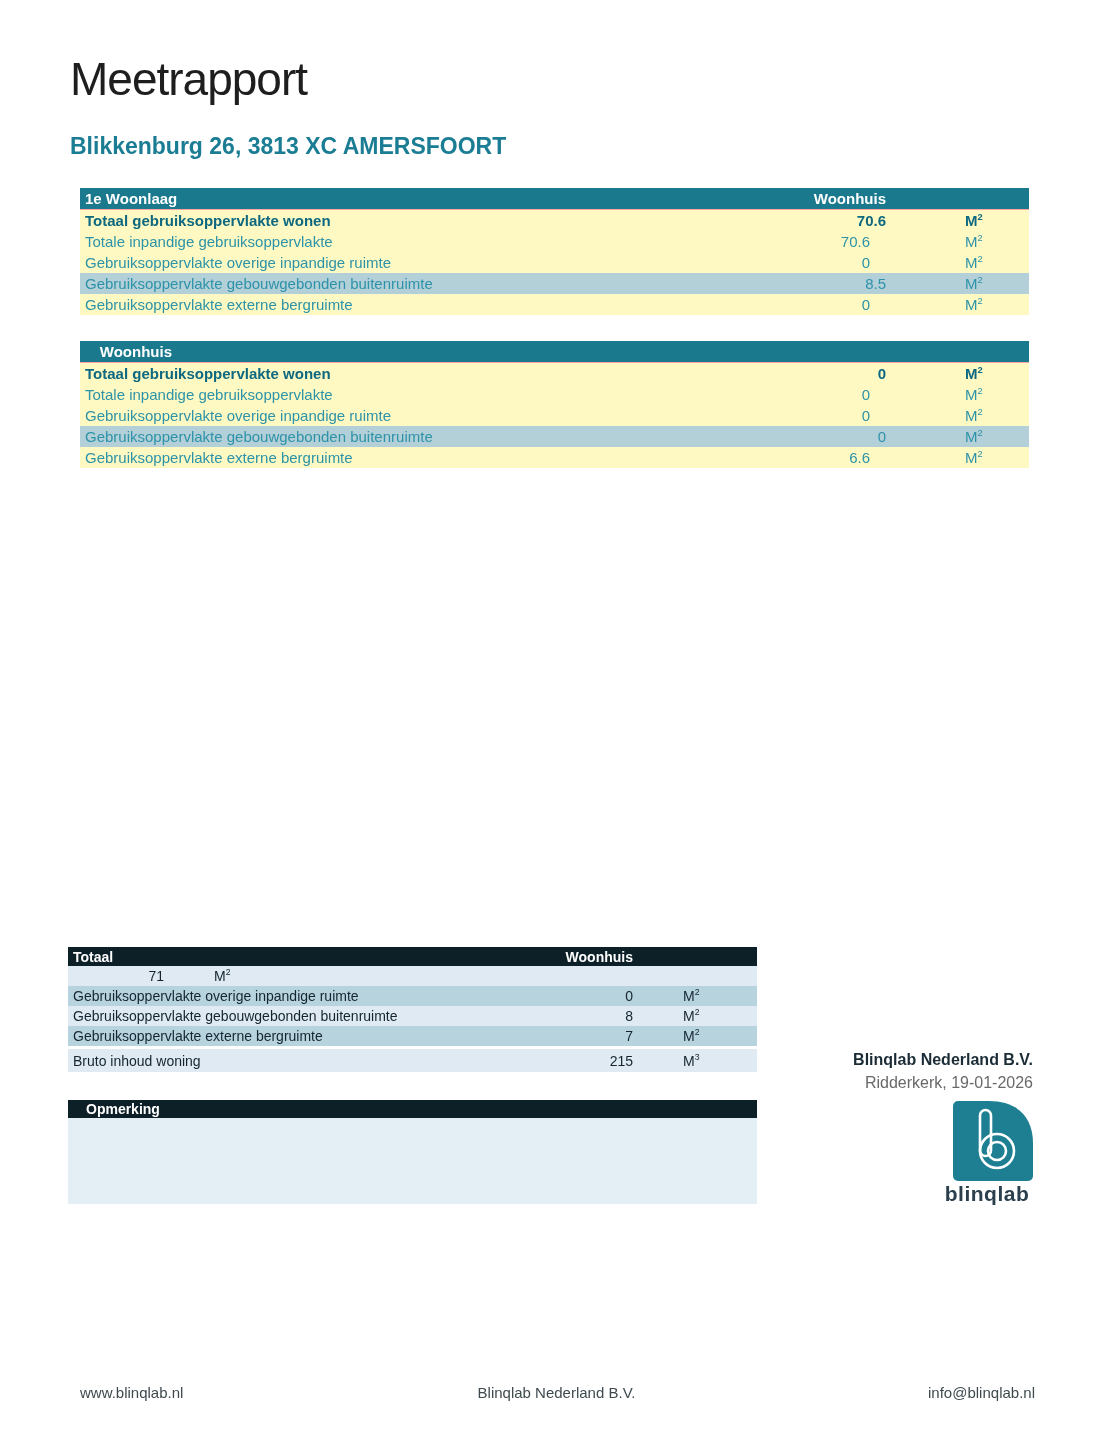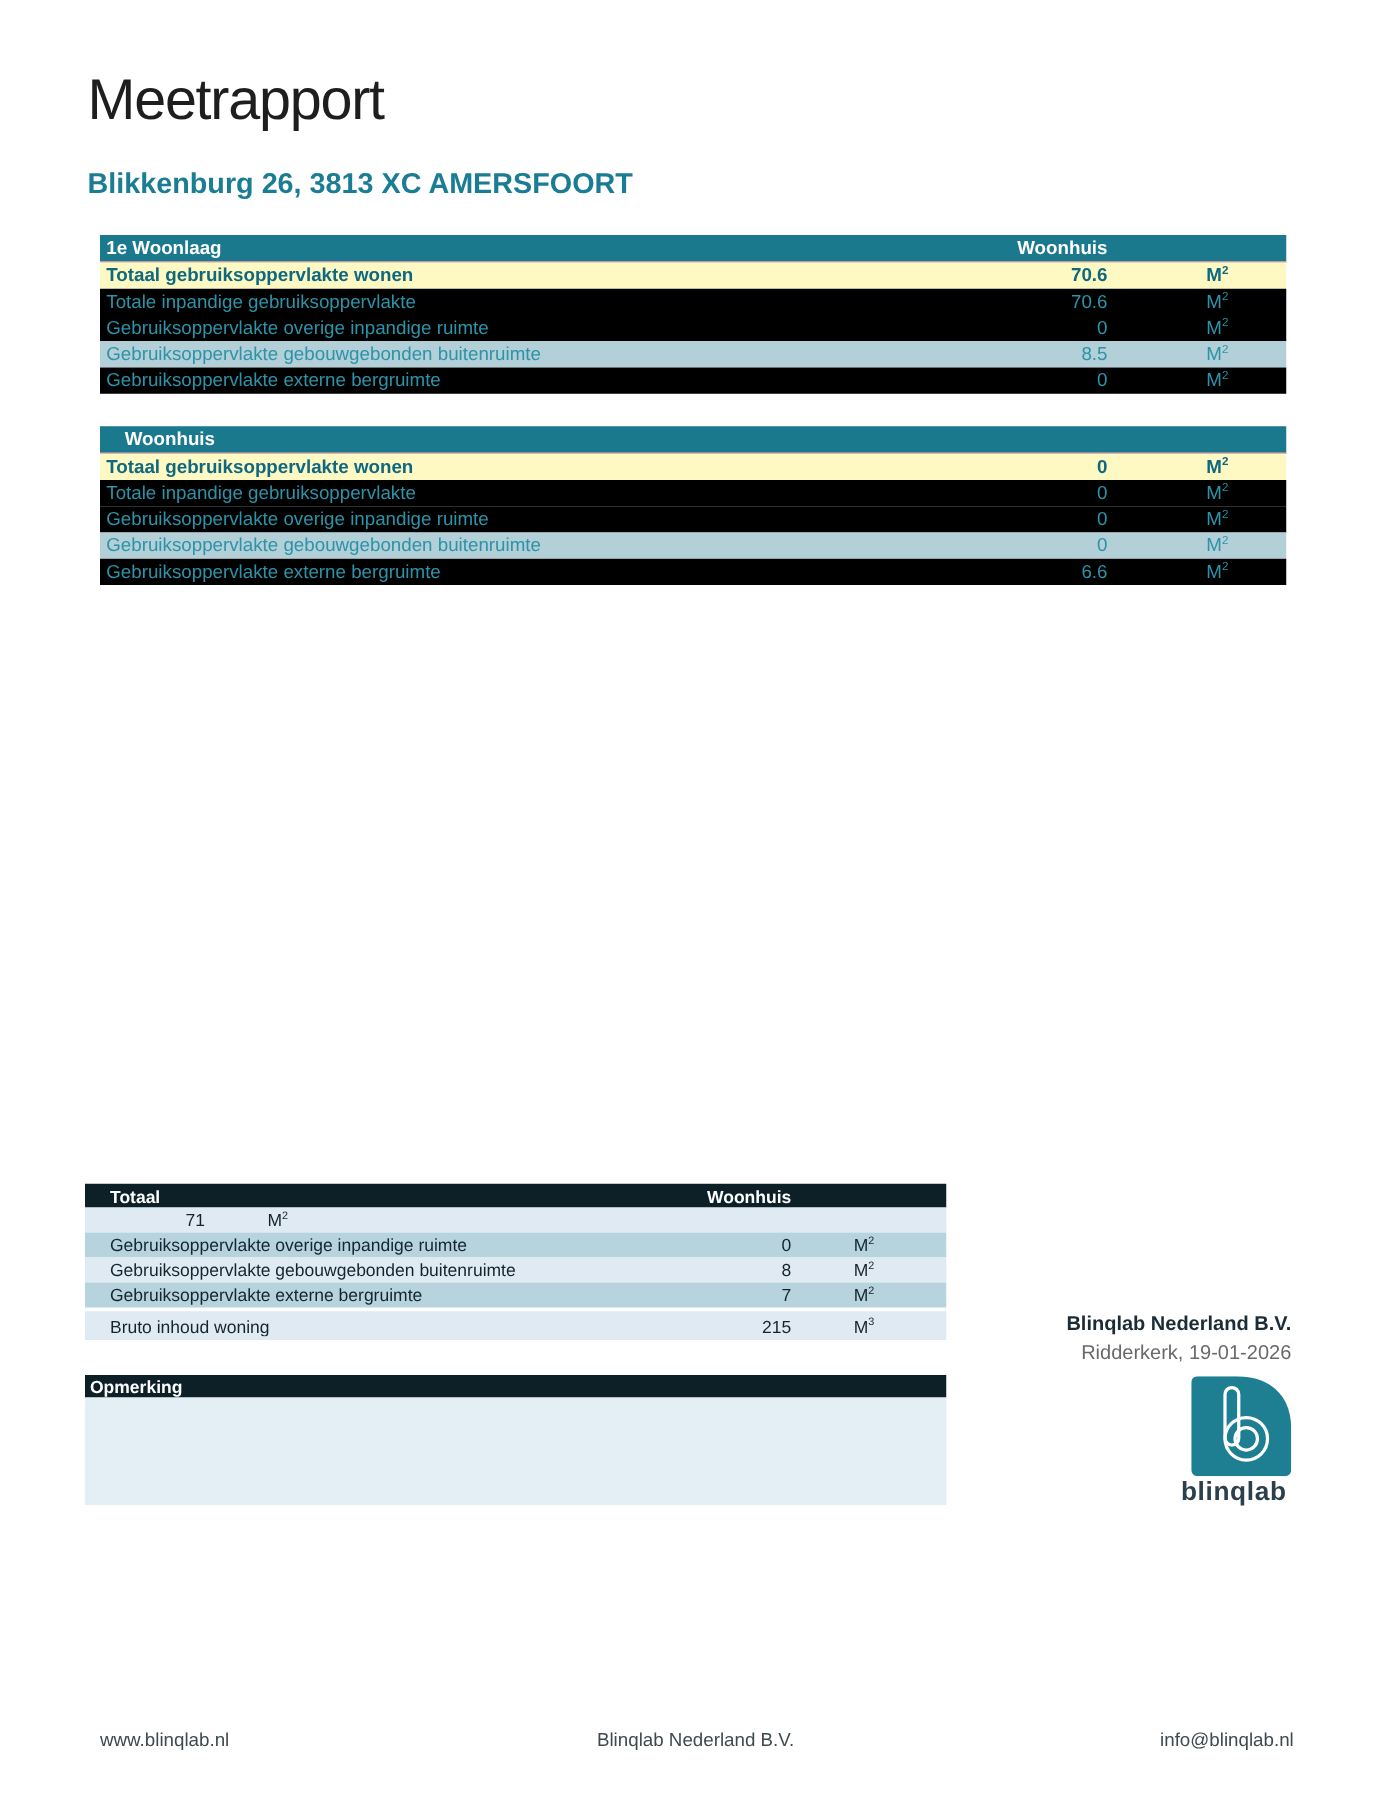--- a/index.html
+++ b/index.html
@@ -24,43 +24,43 @@
   .wtable.t1 { top:188px; }
   .wtable.t2 { top:341px; }
   .wtable .trow { display:flex; align-items:center; height:21px; font-size:15px; }
   .wtable .thead {
     height:22px; background:#1a798d; color:#ffffff; font-weight:bold;
     border-bottom:1px solid #fca5a5;
   }
   .wtable .lbl { flex:1; padding-left:5px; white-space:nowrap; overflow:hidden; }
   .wtable .val { width:100px; text-align:right; padding-right:8px; }
   .wtable .unit { width:135px; padding-left:71px; }
-  .wtable .light { background:#000000; color:#2d93a8; }
+  .wtable .light { background:#fef9c3; color:#2d93a8;gap:16px; }
   .wtable .medium { background:#b3cfd8; color:#2d93a8; }
   .wtable .emph { background:#fef9c3; color:#0d6880; font-weight:bold;align-items:center; }
   sup { font-size:0.62em; line-height:0; }
 
   
   .ttable { position:absolute; left:68px; top:947px; width:689px; display:flex; flex-direction:column; }
   .ttable .trow { display:flex; align-items:center; height:20px; font-size:14px; color:#142530; }
   .ttable .thead {
     height:19px; background:#0d2028; color:#ffffff; font-weight:bold;
   }
-  .ttable .lbl { flex:1; padding-left:20px; white-space:nowrap; overflow:hidden; }
+  .ttable .lbl { flex:1; padding-left:5px; white-space:nowrap; overflow:hidden; }
   .ttable .val { width:100px; text-align:right; padding-right:4px; }
   .ttable .unit { width:120px; padding-left:46px; }
   .ttable .light { background:#dfeaf2; }
   .ttable .medium { background:#b7d3dd; }
   .ttable .lastrow { margin-top:3px; height:23px; }
 
   
   .remarks { position:absolute; left:68px; top:1100px; width:689px; }
   .remarks .rhead {
     height:18px; background:#0d2028; color:#ffffff; font-weight:bold; font-size:14px;
-    display:flex; align-items:center; padding-left:4px;
+    display:flex; align-items:center; padding-left:18px;
   }
   .remarks .rbody { height:86px; background:#e4eef5; }
 
   
   .signature { position:absolute; right:80px; top:1051px; width:260px; text-align:right; }
   .signature .company { font-size:16px; font-weight:bold; color:#1b2c36; }
   .signature .placedate { font-size:16px; color:#696969; margin-top:5px; }
   .logo-box { margin:9px 0 0 auto; width:80px; height:80px; display:block; }
   .wordmark {
     margin-left:auto; width:92px; text-align:center;

